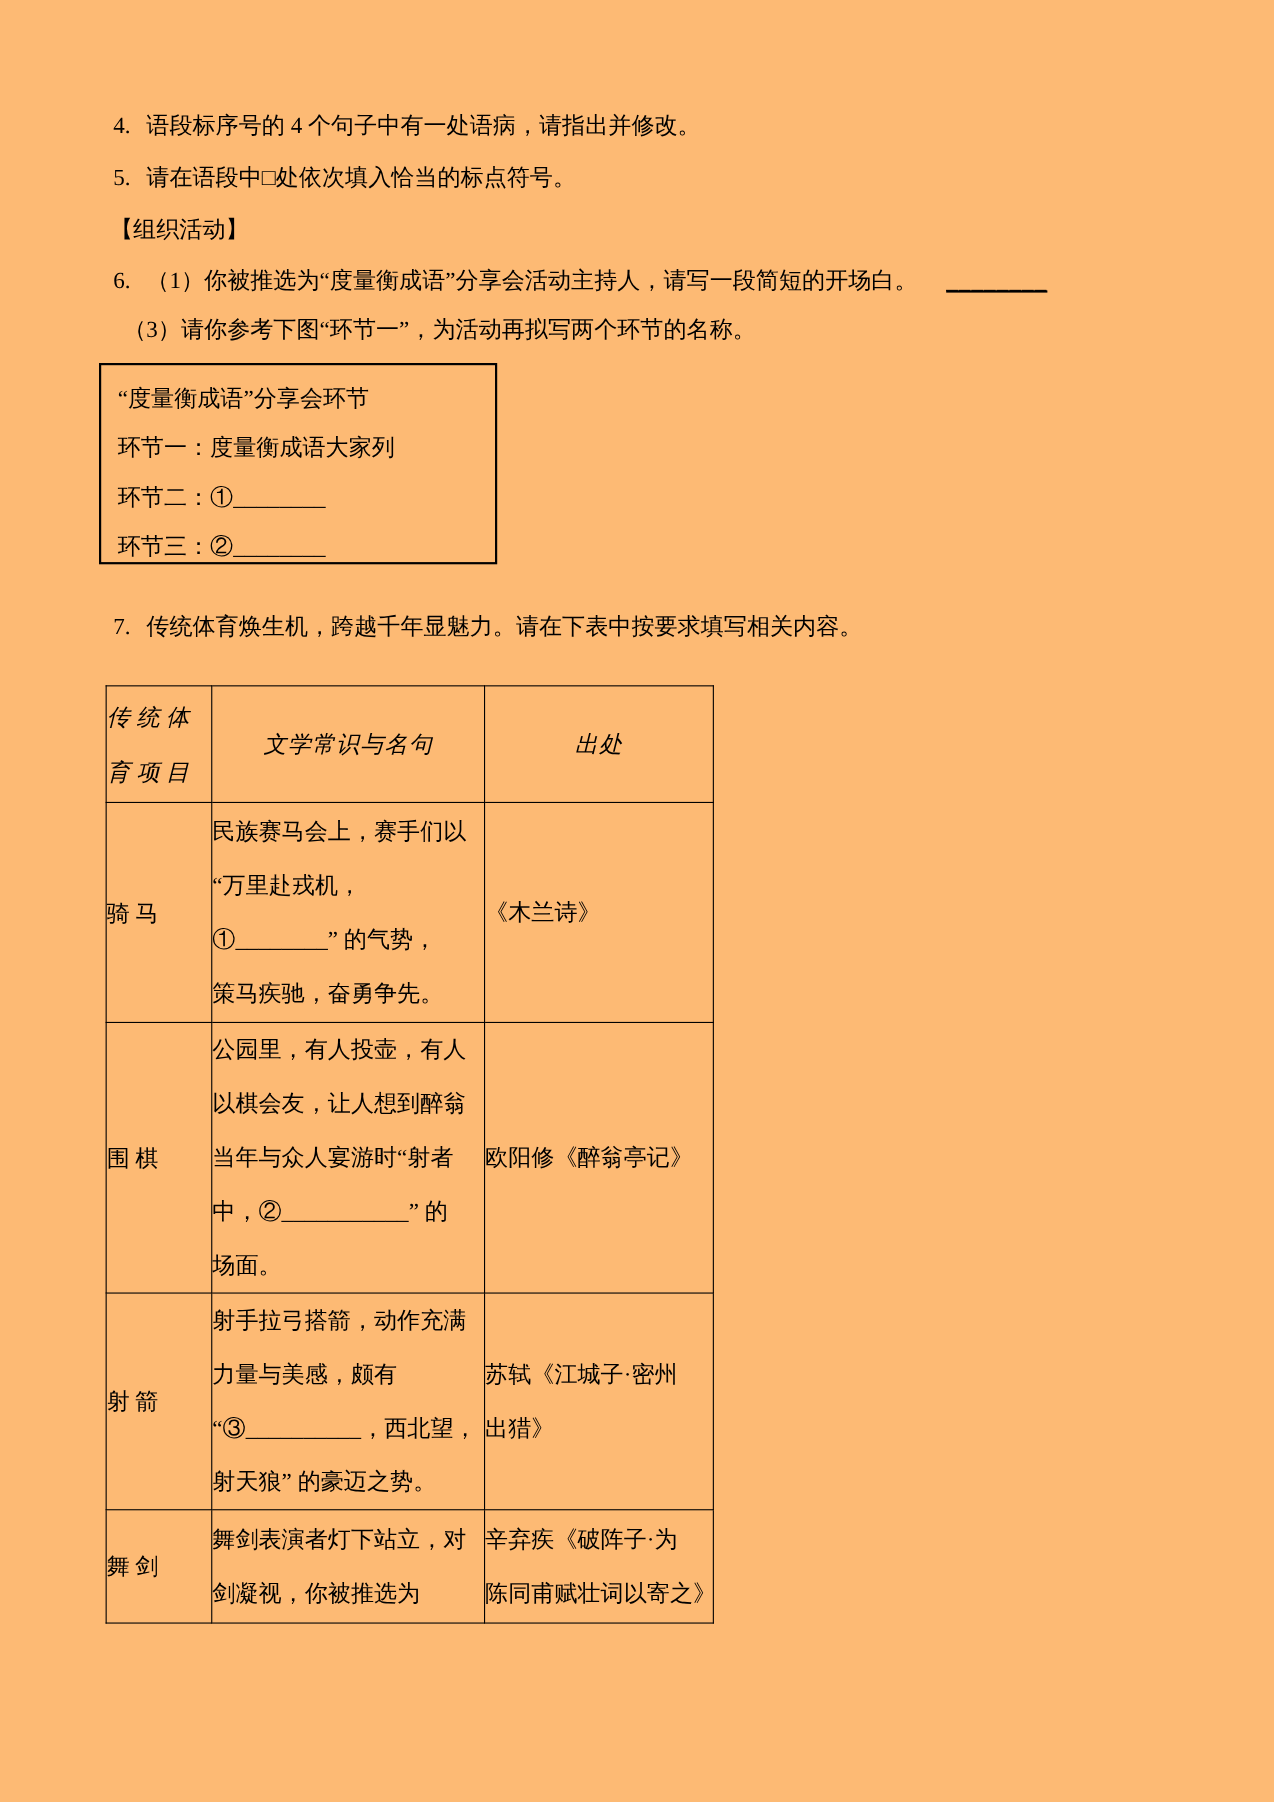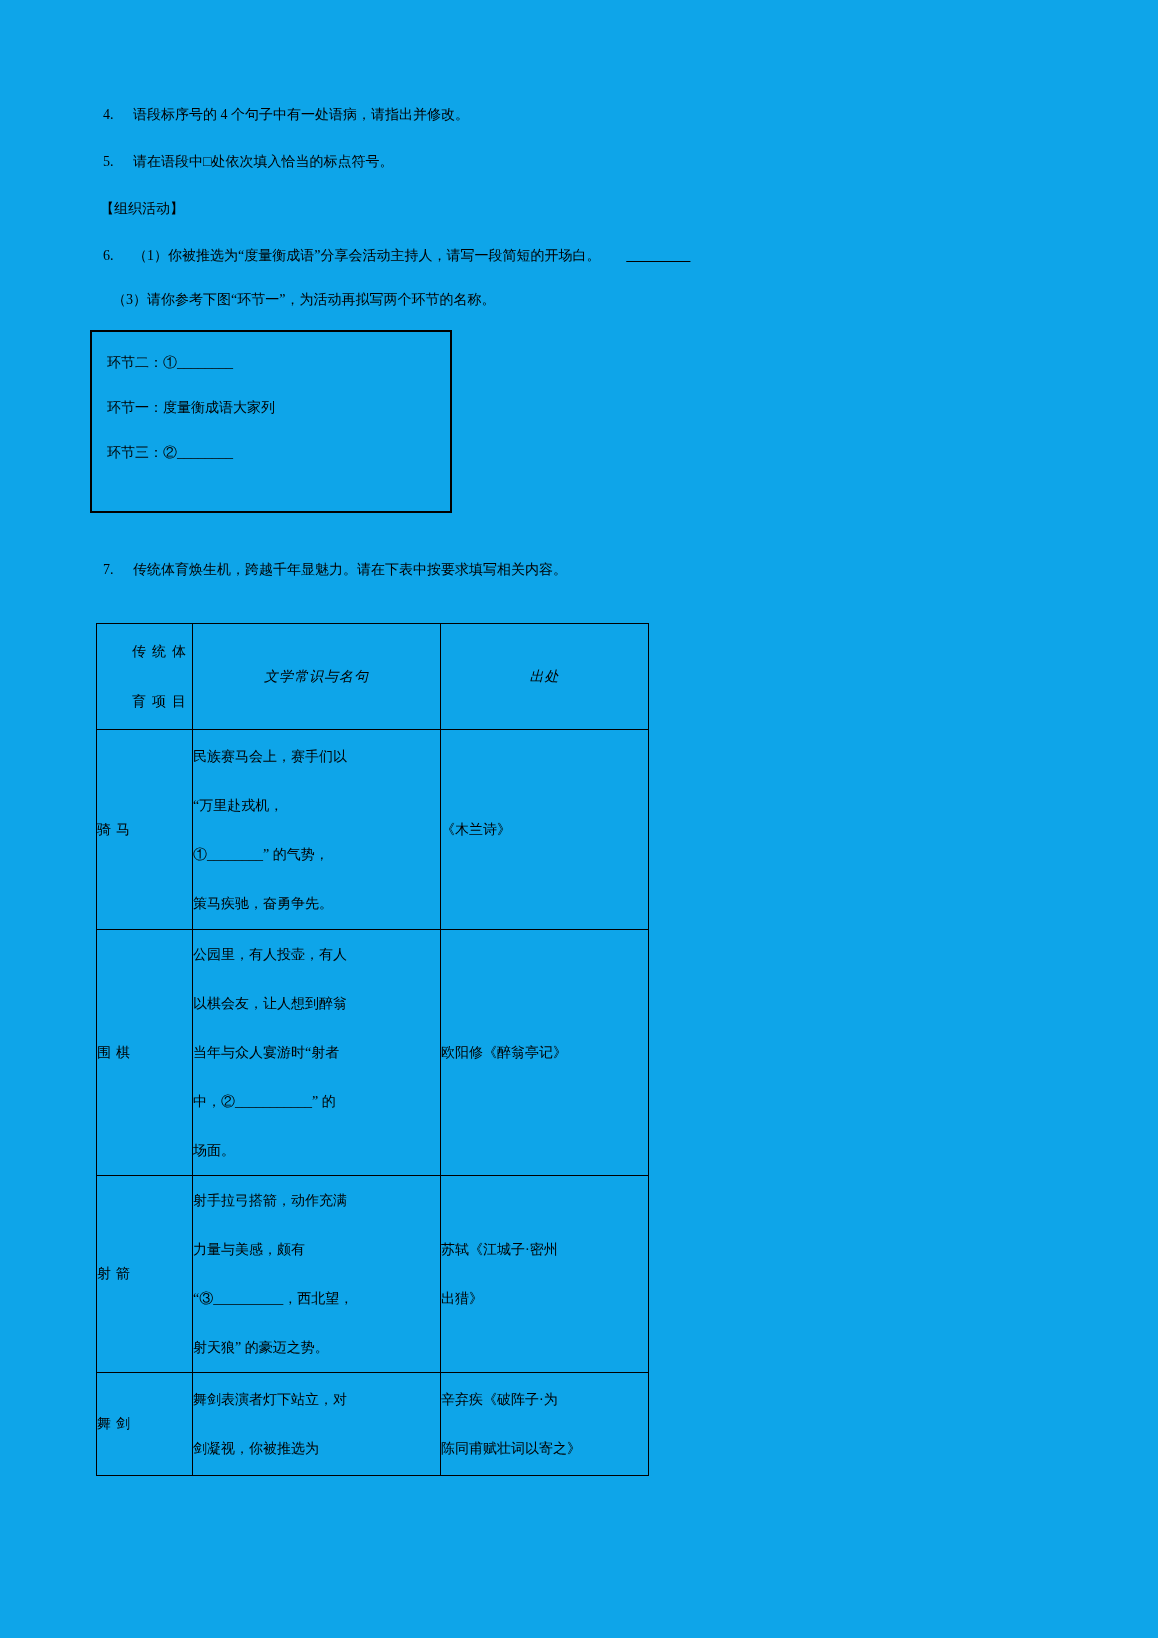--- a/index.html
+++ b/index.html
@@ -1,35 +1,35 @@
 <!DOCTYPE html>
 <html><head>
 <meta charset="utf-8">
 <style>
   html,body{margin:0;padding:0;background:#fff;}
   .page{
-    position:relative;width:1158px;height:1638px;background:#0ea5e9;
+    position:relative;width:1158px;height:1638px;background:#fdba74;
     font-family:"Liberation Serif","DejaVu Serif",serif;
-    font-size:14px;color:#000;overflow:hidden;
+    font-size:21px;color:#000;overflow:hidden;
   }
   .abs{position:absolute;white-space:nowrap;line-height:23px;}
   .qnum{display:inline-block;width:30px;}
   .blank{margin-left:26px;letter-spacing:1px;text-decoration:underline;}
   .flow-box{
     position:absolute;left:90px;top:330px;width:362px;height:183px;
     border:2px solid #000;box-sizing:border-box;padding:8px 0 0 15px;
   }
   .box-line{height:45px;line-height:45px;white-space:nowrap;}
   table.sports{
     position:absolute;left:96px;top:623px;width:552px;
     border-collapse:collapse;table-layout:fixed;
   }
   table.sports td{border:1px solid #000;vertical-align:middle;padding:0;}
   .sport-cell{text-align:left;letter-spacing:5px;}
-  .hdr-line{line-height:50px;text-align:right;letter-spacing:6px;white-space:nowrap;}
+  .hdr-line{line-height:50px;text-align:left;letter-spacing:6px;white-space:nowrap;font-style:italic;}
   .hdr-center{text-align:center;letter-spacing:1px;font-style:italic;}
   .content-cell{padding-left:13px;padding-right:2px;}
   .source-cell{padding-left:14px;padding-right:2px;}
   .cell-line{line-height:49px;white-space:nowrap;}
 </style>
 </head>
 <body>
 
 <div class="page">
 
@@ -47,22 +47,23 @@
 
   <div class="abs" style="left:103px;top:244px">
     <span class="qnum">6.</span><span>（1）你被推选为“度量衡成语”分享会活动主持人，请写一段简短的开场白。</span><span class="blank">________</span>
   </div>
 
   <div class="abs" style="left:112px;top:288px">
     <span>（3）请你参考下图“环节一”，为活动再拟写两个环节的名称。</span>
   </div>
 
   <div class="flow-box">
+    <div class="box-line">“度量衡成语”分享会环节</div>
+    <div class="box-line">环节一：度量衡成语大家列</div>
     <div class="box-line">环节二：①________</div>
-    <div class="box-line">环节一：度量衡成语大家列</div>
     <div class="box-line">环节三：②________</div>
   </div>
 
   <div class="abs" style="left:103px;top:558px">
     <span class="qnum">7.</span><span>传统体育焕生机，跨越千年显魅力。请在下表中按要求填写相关内容。</span>
   </div>
 
   <table class="sports">
     <colgroup>
         <col style="width:96px">

